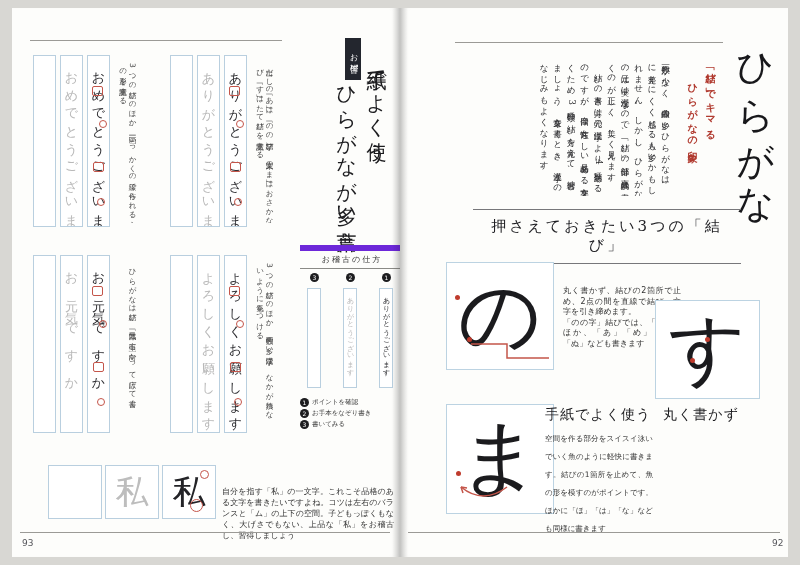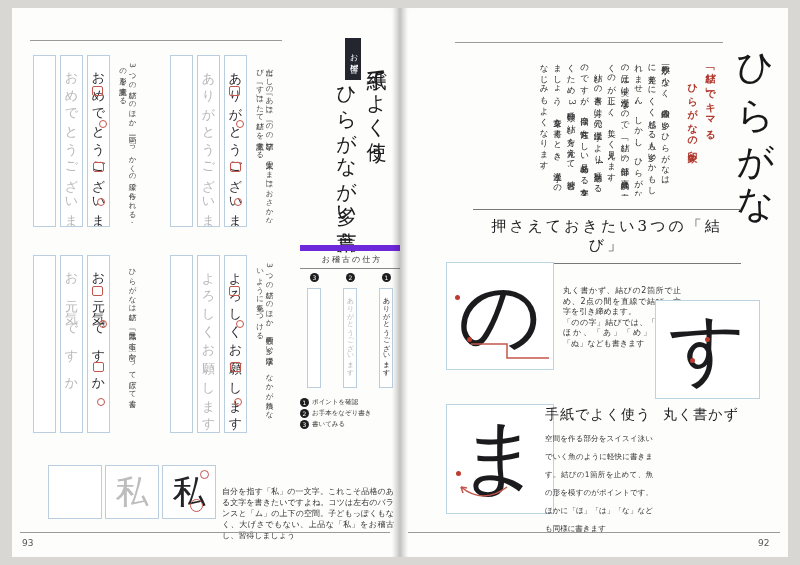--- a/index.html
+++ b/index.html
@@ -67,21 +67,21 @@
   .wb1{left:36px;} .wb2{left:93px;color:#bdbdbd;} .wb3{left:150px;color:#232327;}
   .wmark{position:absolute;border:1px solid #c4554a;border-radius:50%;}
   .wm1{right:6px;top:4px;width:7px;height:7px;}
   .wm2{right:12px;bottom:6px;width:11px;height:11px;}
   .wtitle{position:absolute;left:210px;top:453px;font-size:15px;letter-spacing:1px;color:#1c1c1f;}
   .wbody{position:absolute;left:210px;top:478px;width:172px;font-size:8px;line-height:11px;
     color:#333;text-align:justify;font-family:"DejaVu Sans","Liberation Sans",sans-serif;}
 
   .pagenum{position:absolute;top:530px;font-size:9px;color:#55555a;
     font-family:"DejaVu Sans","Liberation Sans",sans-serif;}
-  .pn-left{left:10px;} .pn-right{left:358px;}
+  .pn-left{left:10px;} .pn-right{left:372px;}
 
   
   .rtitle{position:absolute;left:330px;top:20px;writing-mode:vertical-rl;
     font-size:37px;letter-spacing:2px;color:#18181b;}
   .rsub{position:absolute;writing-mode:vertical-rl;font-size:10px;letter-spacing:2px;
     font-weight:bold;color:#b0392e;}
   .rsub.s1{left:303px;top:55px;}
   .rsub.s2{left:285px;top:68px;}
   .rintro{position:absolute;left:72px;top:50px;width:200px;height:138px;
     writing-mode:vertical-rl;font-size:8.5px;line-height:13.5px;letter-spacing:1px;

